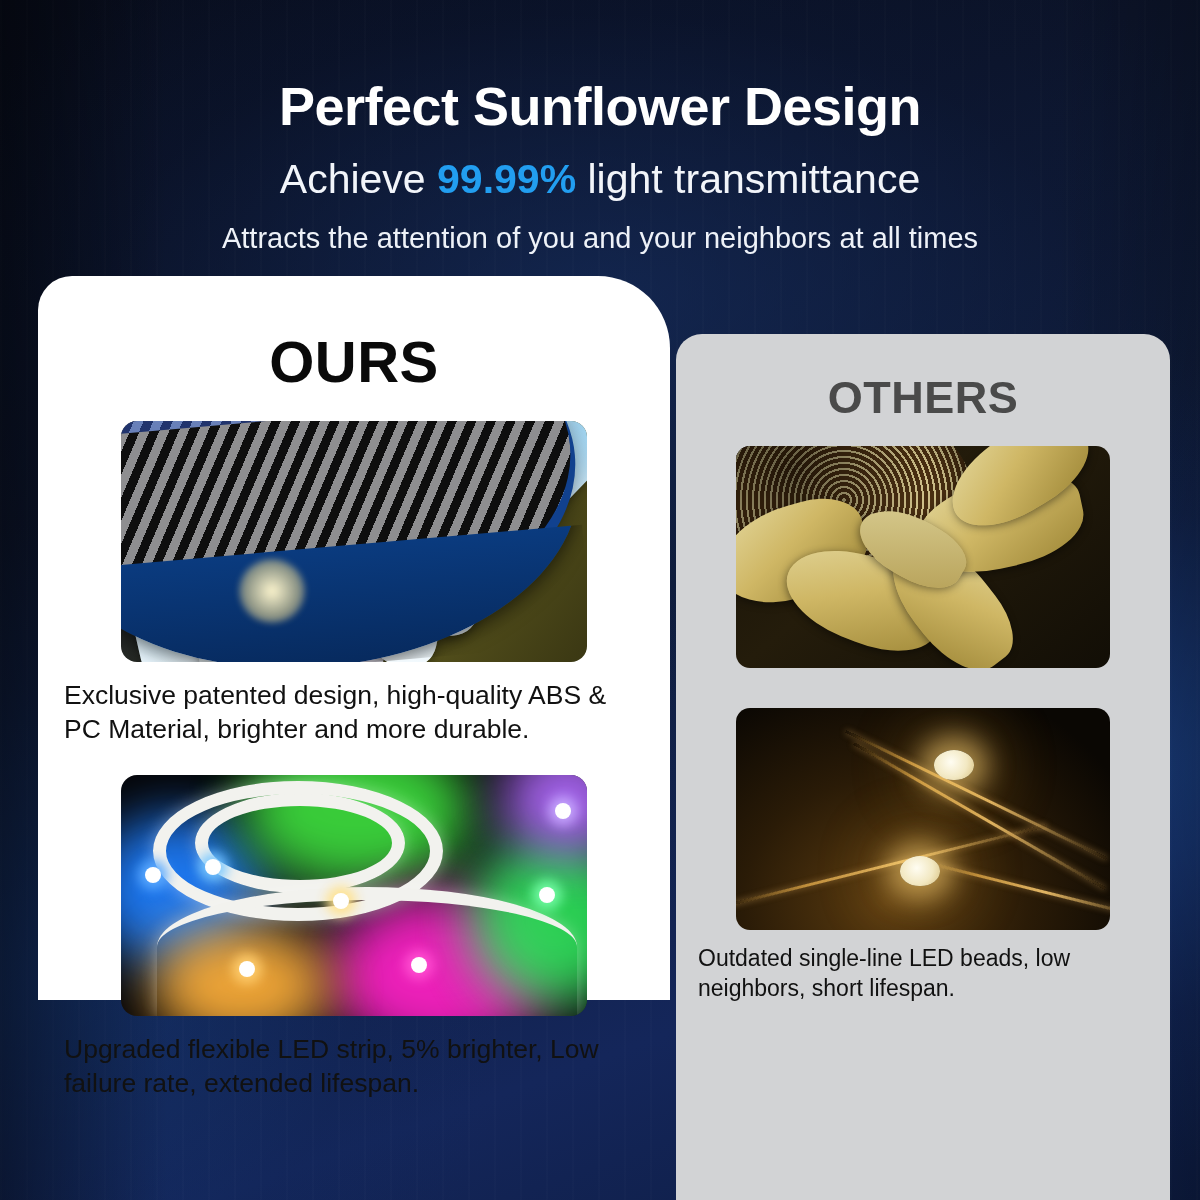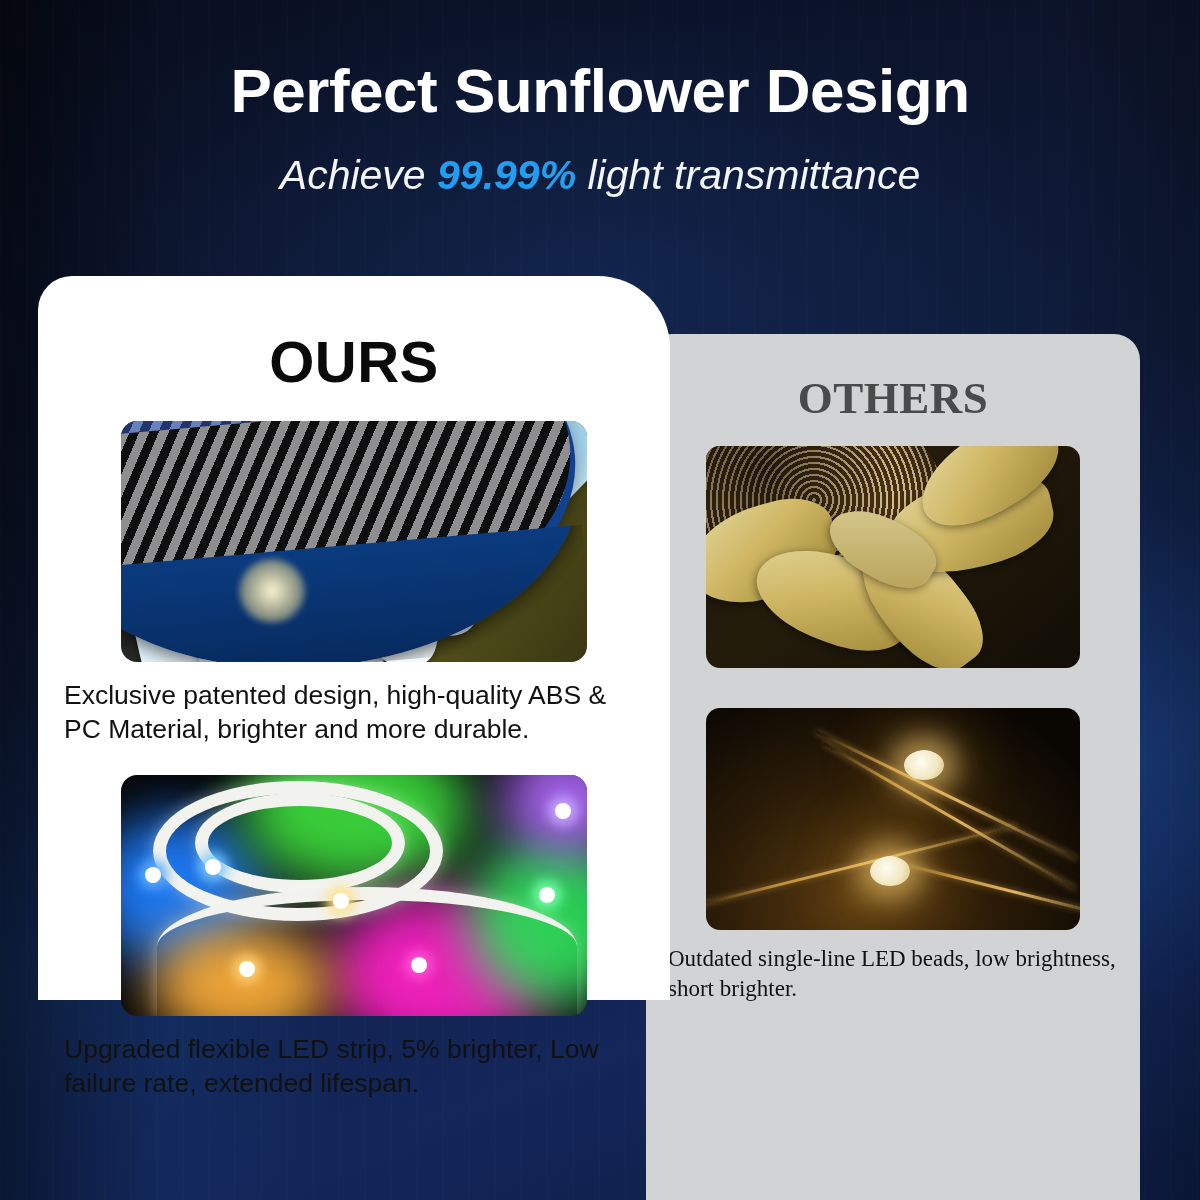--- a/index.html
+++ b/index.html
@@ -34,45 +34,43 @@
     content:"";
     position:absolute; left:0; top:0; width:100%; height:100%;
     background:linear-gradient(90deg, rgba(0,0,0,0.45) 0%, rgba(0,0,0,0) 14%, rgba(0,0,0,0) 88%, rgba(0,0,0,0.22) 100%);
     pointer-events:none;
   }
 
   
   .header { position:absolute; left:0; top:0; width:1200px; text-align:center; z-index:5; }
 
   .title {
-    margin-top:58px;
-    font-size:62px; font-weight:bold; color:#ffffff;
+    margin-top:78px;
+    font-size:54px; font-weight:bold; color:#ffffff;
     letter-spacing:-0.5px; line-height:1.05;
   }
   .subtitle {
-    margin-top:30px;
+    margin-top:22px;
     font-size:41px; color:#f2f5fa; font-weight:normal;
     line-height:1.1;
-    font-style:italic;
   }
   .subtitle .pct { color:#229ef0; font-weight:bold; }
   .tagline {
     margin-top:20px;
     font-size:29px; color:#eef2f8; font-weight:normal;
     line-height:1.15;
   }
 
   
   .card-others {
     position:absolute;
-    left:646px; top:334px; width:494px; height:866px;
+    left:676px; top:334px; width:494px; height:866px;
     background:#d2d3d5;
     border-radius:26px 26px 0 0;
     z-index:6;
-    font-family:Liberation Serif, serif;
   }
   .card-ours {
     position:absolute;
     left:38px; top:276px; width:632px; height:724px;
     background:#ffffff;
     border-radius:34px 72px 0 0;
     z-index:7;
   }
 
   .card-head {
@@ -193,20 +191,21 @@
 
 <div id="page">
 
   <div class="header">
     <div class="title">Perfect Sunflower Design</div>
 
     <div class="subtitle">
       <span>Achieve </span><span class="pct">99.99%</span><span> light transmittance</span>
     </div>
 
+    <div class="tagline">Attracts the attention of you and your neighbors at all times</div>
   </div>
 
   <div class="card-others">
     <div class="card-head head-others">OTHERS</div>
 
     <div class="photo photo-others p-flower">
       <div class="core"></div>
       <div class="pet" style="left:-18px;  top:60px;  width:150px; height:92px;  transform:rotate(-16deg);"></div>
       <div class="pet" style="left:48px;   top:110px; width:160px; height:86px;  transform:rotate(22deg);"></div>
       <div class="pet" style="left:140px;  top:118px; width:150px; height:80px;  transform:rotate(52deg);"></div>
@@ -218,21 +217,21 @@
 
     <div class="photo photo-others p-beads" style="margin-top:40px;">
       <div class="wire" style="left:110px; top:22px;  width:290px; transform:rotate(26deg); transform-origin:left center;"></div>
       <div class="wire" style="left:118px; top:34px;  width:290px; transform:rotate(30deg); transform-origin:left center;"></div>
       <div class="wire" style="left:-10px; top:196px; width:330px; transform:rotate(-14deg); transform-origin:left center;"></div>
       <div class="wire" style="left:186px; top:152px; width:230px; transform:rotate(14deg); transform-origin:left center;"></div>
       <div class="beadbig" style="left:198px; top:42px;"></div>
       <div class="beadbig" style="left:164px; top:148px;"></div>
     </div>
 
-    <div class="cap cap-others">Outdated single-line LED beads, low brightness, short brighter.</div>
+    <div class="cap cap-others">Outdated single-line LED beads, low neighbors, short lifespan.</div>
   </div>
 
   <div class="card-ours">
     <div class="card-head head-ours">OURS</div>
 
     <div class="photo photo-ours p-lens">
       <div class="petals">
         <div class="petal" style="left:8px;   top:108px; transform:rotate(-13deg); background:linear-gradient(180deg,#9fd8f4 0%,#cdeaf8 55%,#e9f6fd 100%);"></div>
         <div class="petal" style="left:72px;  top:116px; transform:rotate(-8deg);  background:linear-gradient(180deg,#b9e2f6 0%,#e3f3fb 55%,#f4fbfe 100%);"></div>
         <div class="petal" style="left:138px; top:118px; transform:rotate(-3deg);  background:linear-gradient(180deg,#d7c9ee 0%,#f0e9fa 50%,#fdfcff 100%);"></div>

